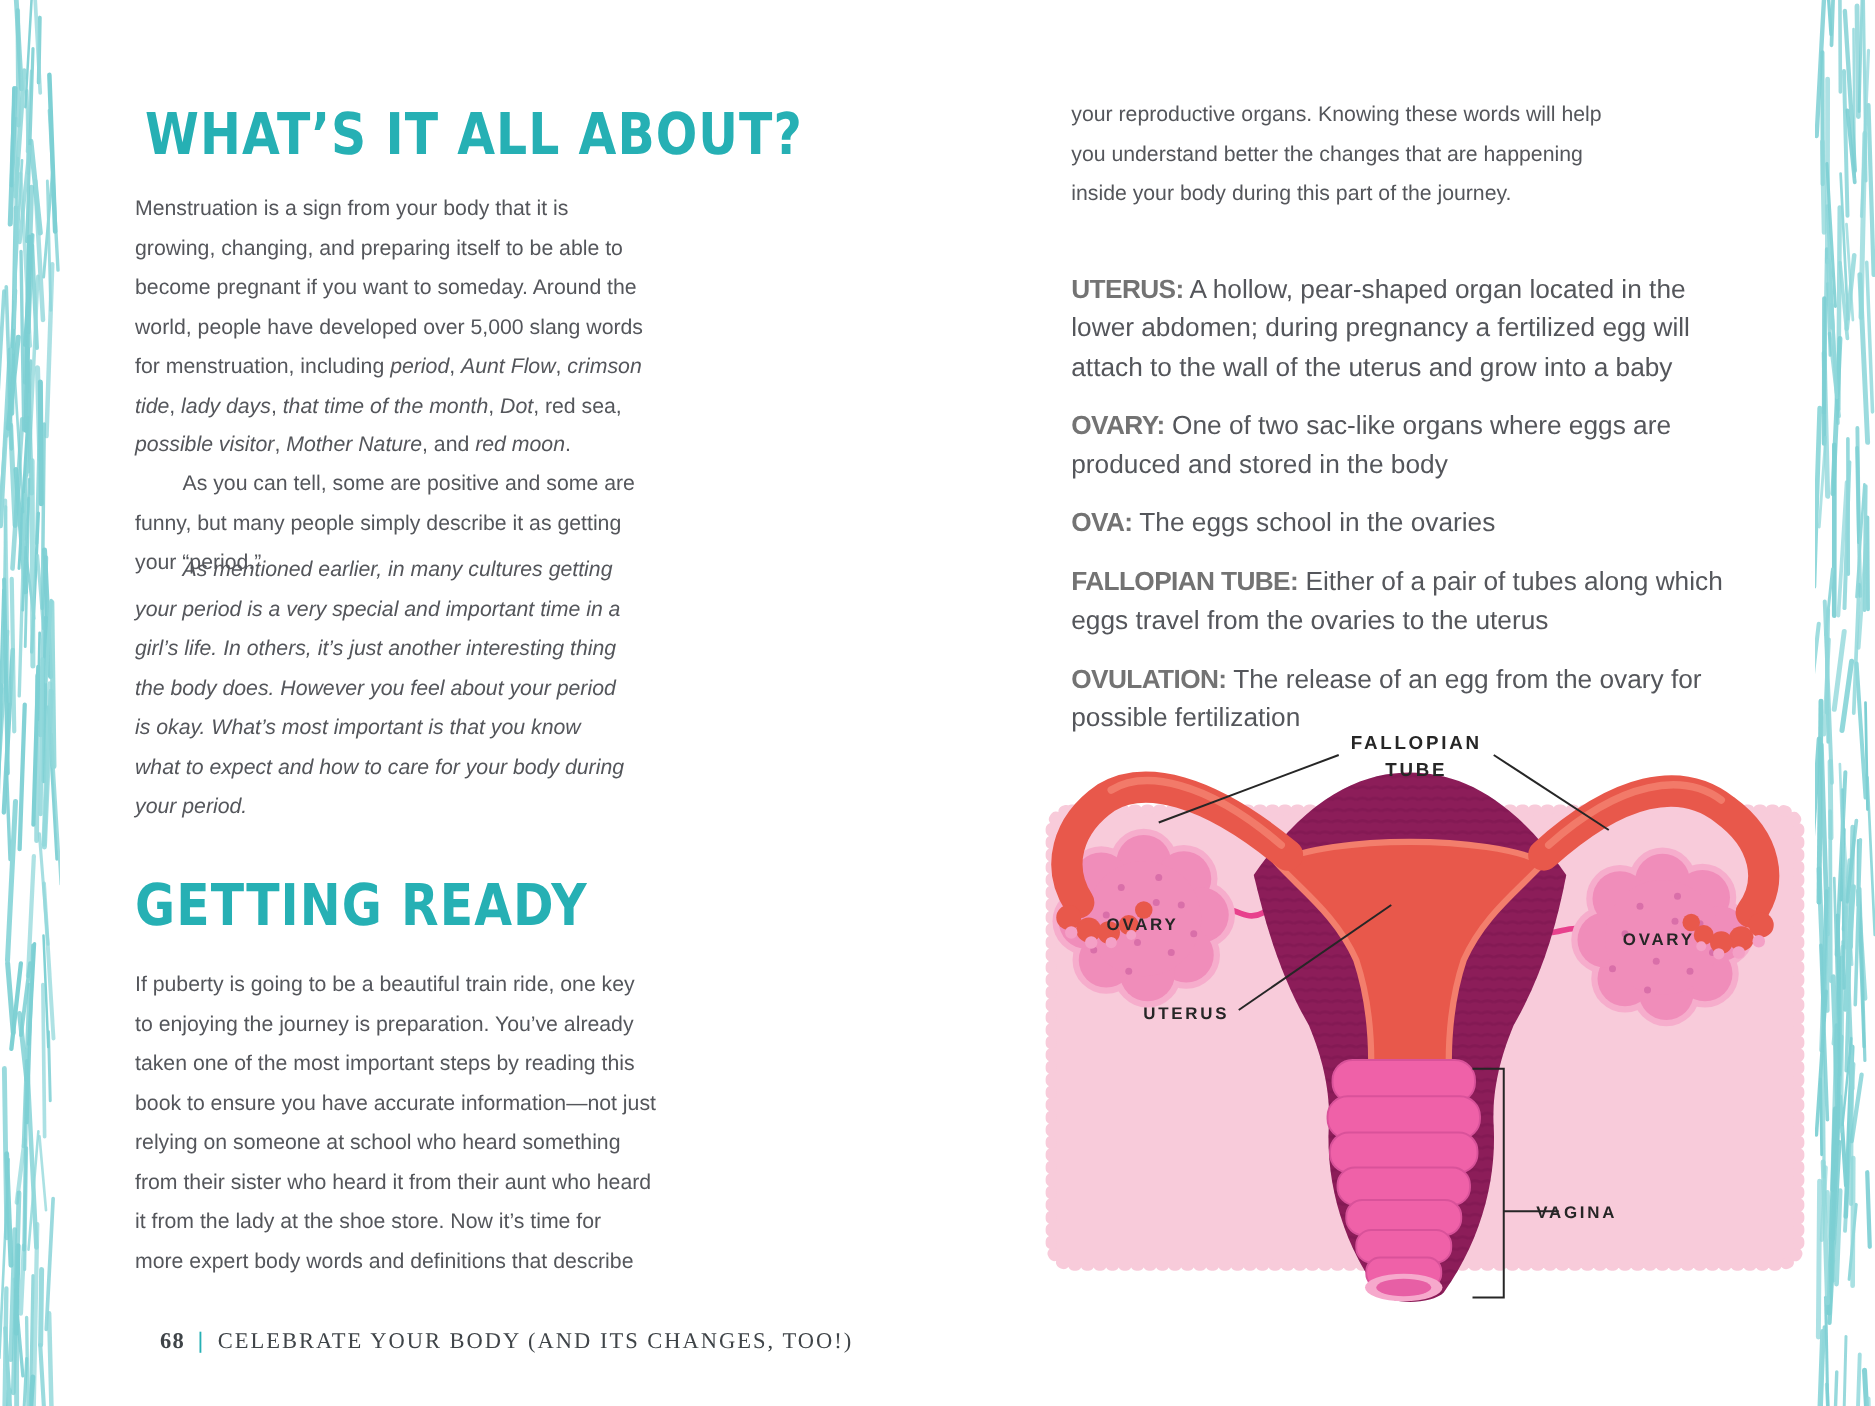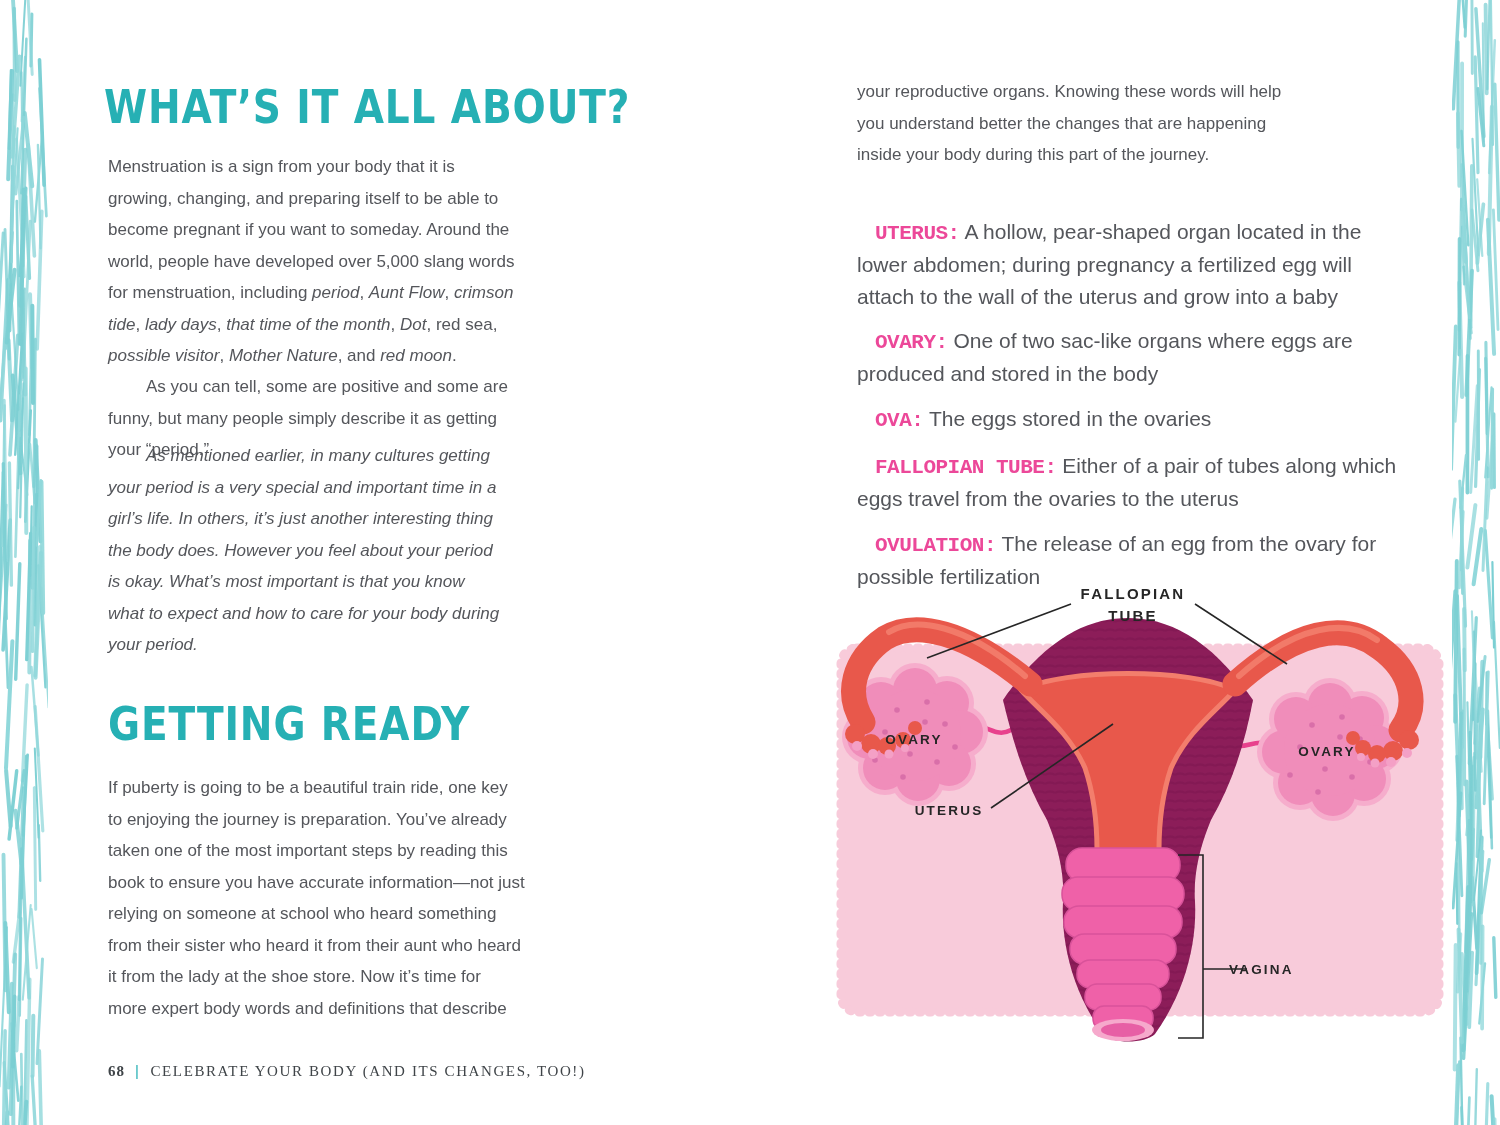--- a/index.html
+++ b/index.html
@@ -9,24 +9,24 @@
   #border-left{left:0;}
   #border-right{right:0;}
   .abs{position:absolute;}
   .display-head{font-family:"DejaVu Sans",sans-serif;font-weight:800;color:#26B0B4;
       font-size:46px;line-height:1;letter-spacing:1px;display:inline-block;
       transform:scaleX(0.85);transform-origin:left center;white-space:nowrap;}
   .body-text{font-size:17px;line-height:31.5px;color:#54565B;white-space:pre-line;
       font-family:"Liberation Sans",sans-serif;}
   .indent{text-indent:38px;}
   .def-block{font-size:21px;line-height:31.5px;color:#54565B;white-space:pre-line;width:590px;}
-  .term{font-family:Liberation Mono, monospace;font-weight:800;color:#ec4899;
-      letter-spacing:-0.5px;font-size:21px;margin-left:18px;}
-  .footer{font-family:"Liberation Serif",serif;font-size:15px;letter-spacing:1.6px;
-      color:#3F4448;}
+  .term{font-family:Liberation Sans, sans-serif;font-weight:800;color:#737373;
+      letter-spacing:-0.5px;font-size:21px;}
+  .footer{font-family:"Liberation Serif",serif;font-size:18px;letter-spacing:1.6px;
+      color:#3F4448;margin-left:20px;}
   .footer .pgnum{font-weight:bold;letter-spacing:1px;}
   .footer .sep{color:#26B0B4;padding:0 10px;font-family:"Liberation Sans",sans-serif;}
   svg text.diagram-label{font-family:"Liberation Sans",sans-serif;font-weight:700;
       letter-spacing:2.2px;fill:#262626;}
 </style>
 </head>
 <body>
 
 <svg id="border-left" class="border-strip" viewBox="0 0 48 1125">
     <path d="M 6.9 927.4 q -3.7 79.5 -7.4 159.0" stroke="#8FD7DA" stroke-width="2.11" stroke-linecap="round" fill="none" opacity="0.93"></path>
@@ -266,21 +266,21 @@
     <path d="M 4.5 863.4 q 0.4 30.2 0.8 60.4" stroke="#7CCFD3" stroke-width="2.24" stroke-linecap="round" fill="none" opacity="0.99"></path>
     <path d="M 41.8 937.8 q 1.0 29.8 2.0 59.6" stroke="#7CCFD3" stroke-width="3.40" stroke-linecap="round" fill="none" opacity="0.91"></path>
     <path d="M 12.1 649.0 q 0.2 67.9 0.5 135.8" stroke="#8FD7DA" stroke-width="3.05" stroke-linecap="round" fill="none" opacity="0.87"></path>
     <path d="M 19.9 611.2 q 2.6 73.7 5.2 147.4" stroke="#8FD7DA" stroke-width="2.13" stroke-linecap="round" fill="none" opacity="0.74"></path>
     <path d="M 15.4 702.4 q 2.1 78.8 4.3 157.6" stroke="#7CCFD3" stroke-width="2.17" stroke-linecap="round" fill="none" opacity="0.83"></path>
     <path d="M 39.5 387.4 q -3.1 45.1 -6.3 90.1" stroke="#8FD7DA" stroke-width="2.10" stroke-linecap="round" fill="none" opacity="0.97"></path>
     <path d="M 33.6 4.8 q 0.6 44.2 1.1 88.4" stroke="#7CCFD3" stroke-width="3.87" stroke-linecap="round" fill="none" opacity="0.72"></path>
     <path d="M 10.6 487.9 q -0.7 41.0 -1.3 82.1" stroke="#8FD7DA" stroke-width="2.93" stroke-linecap="round" fill="none" opacity="0.89"></path>
   </svg>
 
-<div class="abs" style="left:104px;top:84px;">
+<div class="abs" style="left:116px;top:84px;">
   <span class="display-head">WHAT’S IT ALL ABOUT?</span>
 </div>
 
 <div class="abs body-text" style="left:108px;top:151px;width:585px;"><span>Menstruation is a sign from your body that it is
 growing, changing, and preparing itself to be able to
 become pregnant if you want to someday. Around the
 world, people have developed over 5,000 slang words
 for menstruation, including </span><span style="font-style: italic;">period</span><span>, </span><span style="font-style: italic; text-align: right;">Aunt Flow</span><span>, </span><span style="font-style: italic;">crimson
 tide</span><span>, </span><span style="font-style: italic;">lady days</span><span>, </span><span style="font-style: italic; text-align: center;">that time of the month</span><span>, </span><span style="font-style: italic;">Dot</span><span>, </span><span style="">red sea</span><span>,
 </span><span style="font-style: italic;">possible visitor</span><span>, </span><span style="font-style: italic;">Mother Nature</span><span>, and </span><span style="font-style: italic;">red moon</span><span>.</span></div>
@@ -321,21 +321,21 @@
 <div class="abs def-block" style="left:857px;top:184px;">
   <span class="term">UTERUS:</span><span> A hollow, pear-shaped organ located in the
 lower abdomen; during pregnancy a fertilized egg will
 attach to the wall of the uterus and grow into a baby</span>
 </div>
 <div class="abs def-block" style="left:857px;top:293px;">
   <span class="term">OVARY:</span><span> One of two sac-like organs where eggs are
 produced and stored in the body</span>
 </div>
 <div class="abs def-block" style="left:857px;top:371px;">
-  <span class="term">OVA:</span><span> The eggs stored in the ovaries</span>
+  <span class="term">OVA:</span><span> The eggs school in the ovaries</span>
 </div>
 <div class="abs def-block" style="left:857px;top:418px;">
   <span class="term">FALLOPIAN TUBE:</span><span> Either of a pair of tubes along which
 eggs travel from the ovaries to the uterus</span>
 </div>
 <div class="abs def-block" style="left:857px;top:496px;">
   <span class="term">OVULATION:</span><span> The release of an egg from the ovary for
 possible fertilization</span>
 </div>
 

